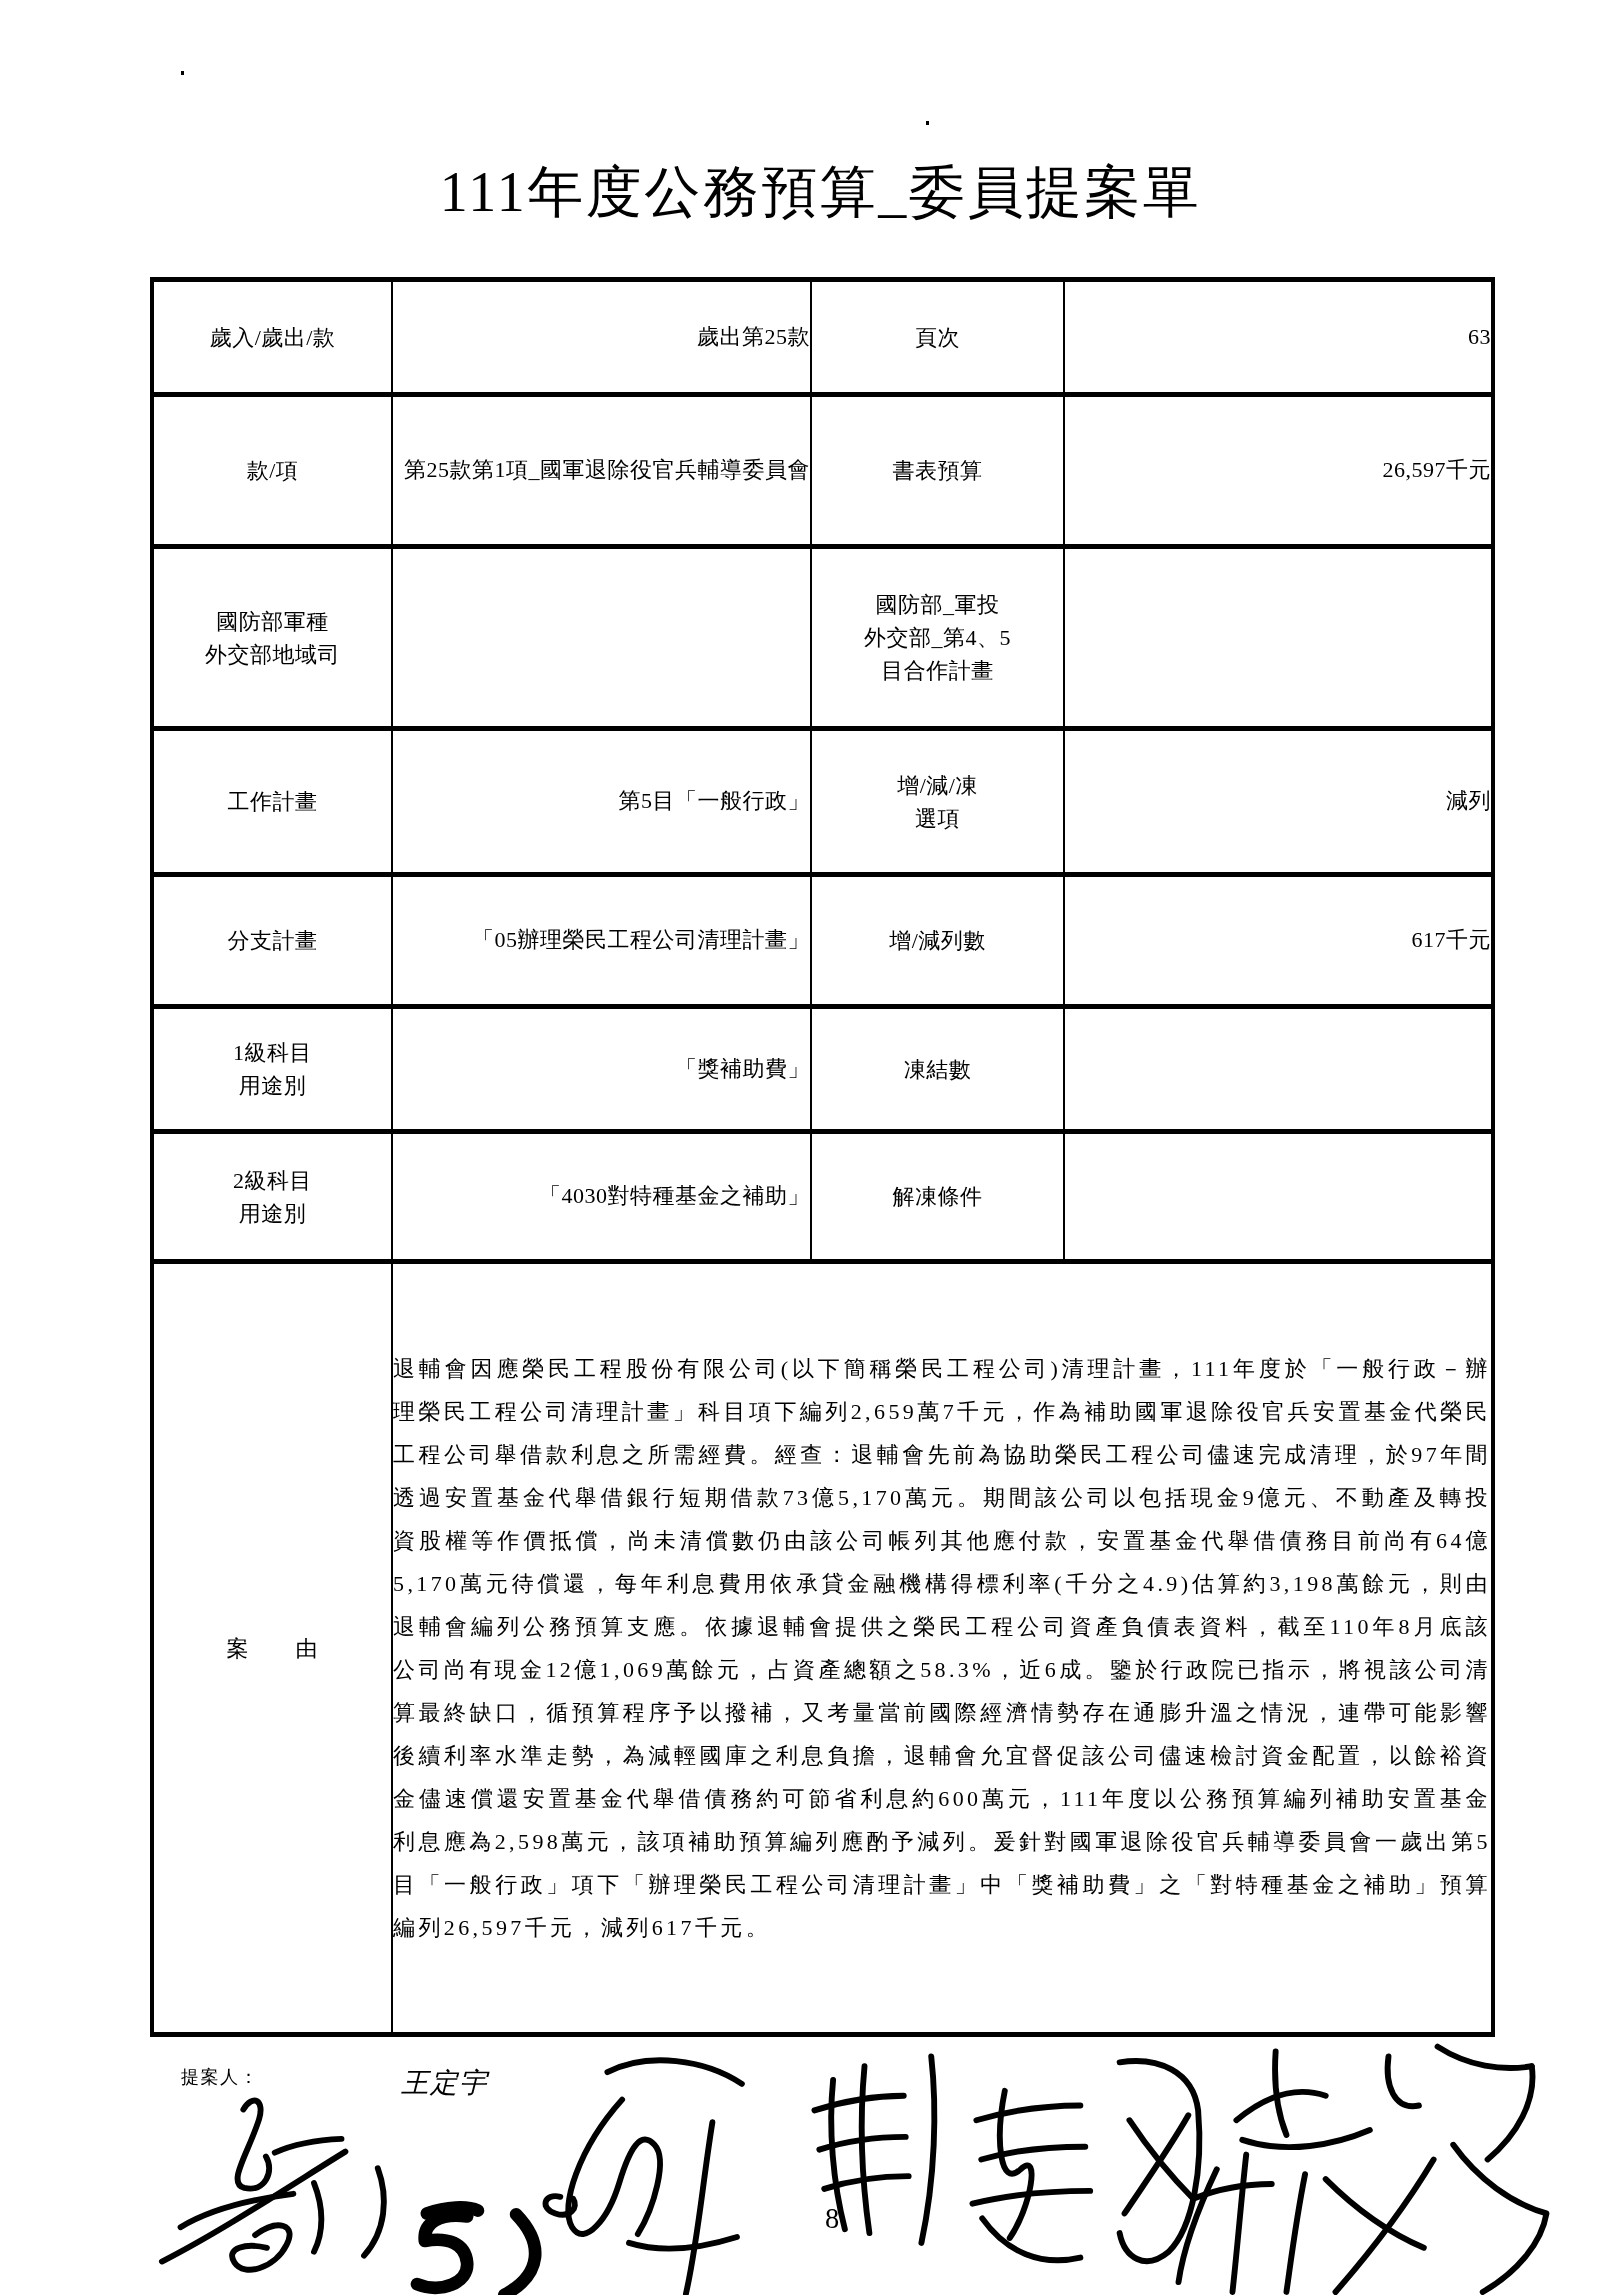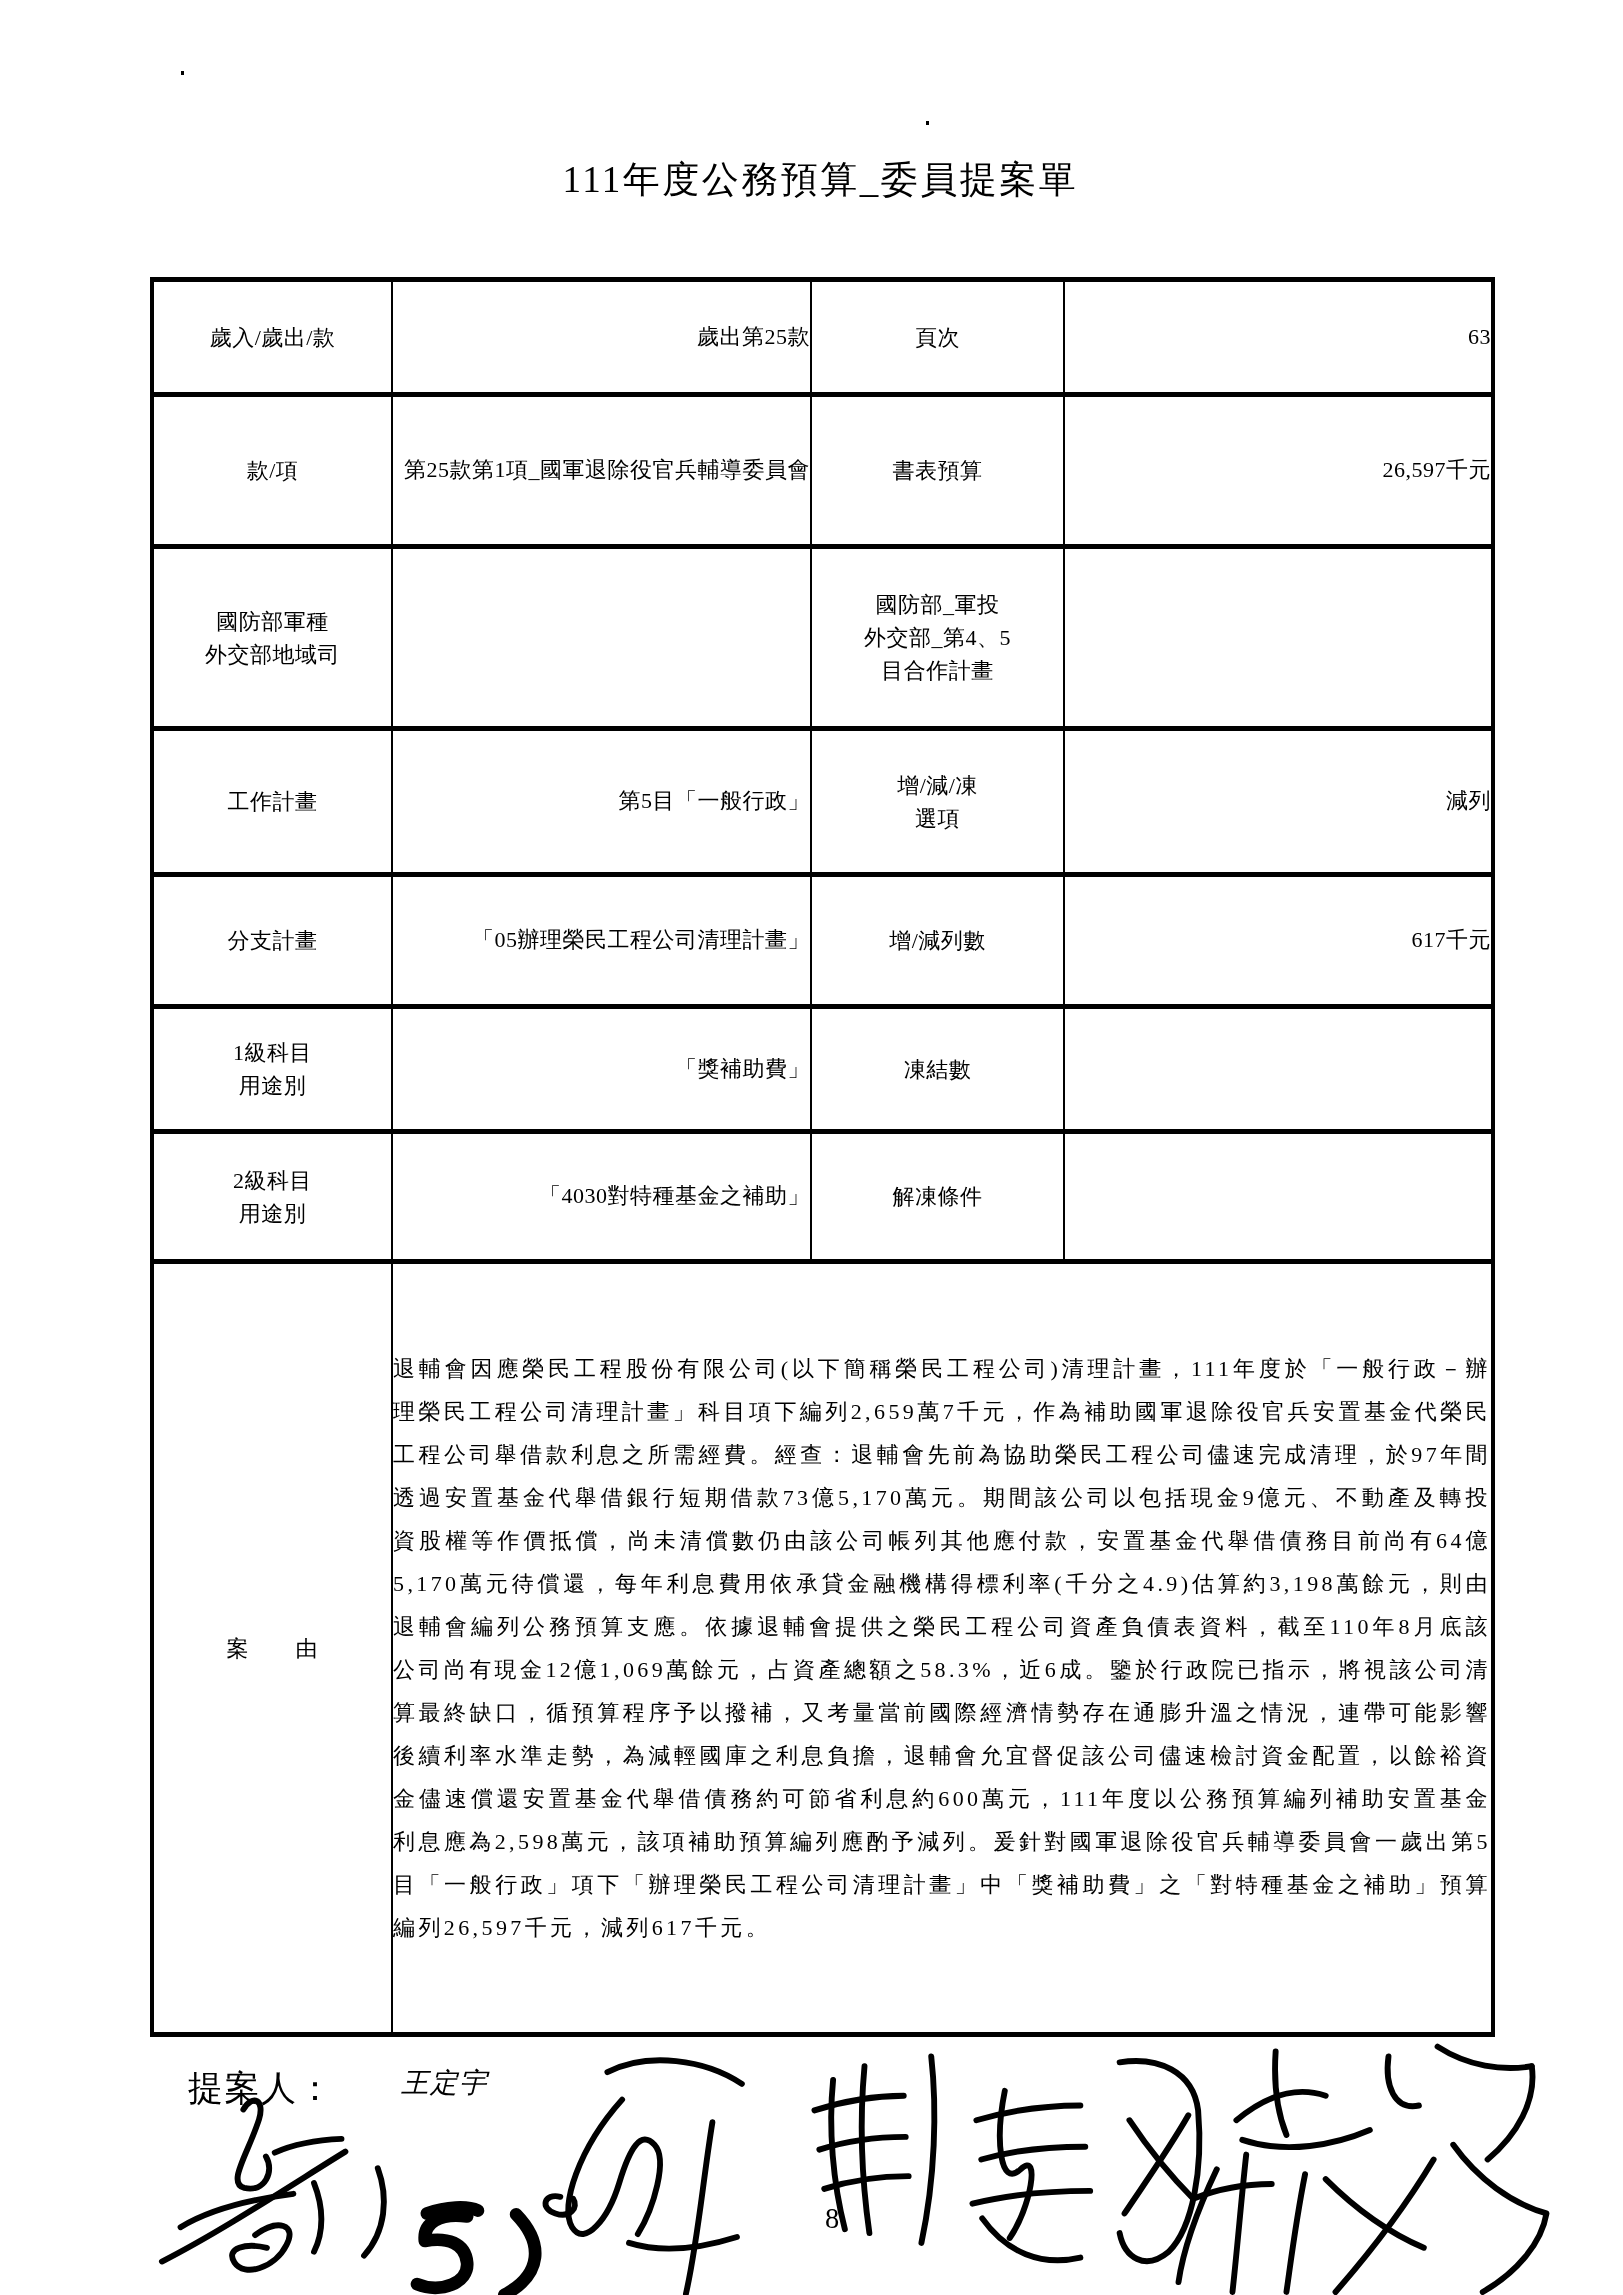--- a/index.html
+++ b/index.html
@@ -9,21 +9,21 @@
     color: #000;
     font-family: "Liberation Serif", "DejaVu Serif", serif;
     overflow: hidden;
   }
   .page { position: absolute; inset: 0; width: 1624px; height: 2295px; background:#fff; }
 
   .title {
     position: absolute;
     top: 155px; left: 150px; width: 1341px;
     text-align: center;
-    font-size: 37px;
+    font-size: 56px;
     letter-spacing: 2.5px;
     white-space: nowrap;
   }
 
   table.form {
     position: absolute;
     top: 277px; left: 150px;
     width: 1341px;
     border-collapse: collapse;
     table-layout: fixed;
@@ -63,21 +63,21 @@
   td.case-label { font-size: 29px; letter-spacing: 1px; }
   td.case-text {
     vertical-align: top;
     text-align: justify;
     font-size: 31px;
     line-height: 43px;
     letter-spacing: 3.4px;
     padding: 2px 8.8px 3.9px 6.9px;
   }
 
-  .proposer-label { position: absolute; left: 188px; top: 2065px; font-size: 35px; letter-spacing: 1.5px; }
+  .proposer-label { position: absolute; left: 181px; top: 2065px; font-size: 18px; letter-spacing: 1.5px; }
   .proposer-name  { position: absolute; left: 401px; top: 2065px; font-size: 27.5px; letter-spacing: 1.5px; font-style: italic; }
   .page-number    { position: absolute; left: 825px; top: 2203px; font-size: 28.4px; }
 
   svg.signatures {
     position: absolute;
     left: 0; top: 2021px;
     width: 1624px; height: 275px;
   }
   svg.signatures path {
     fill: none;

